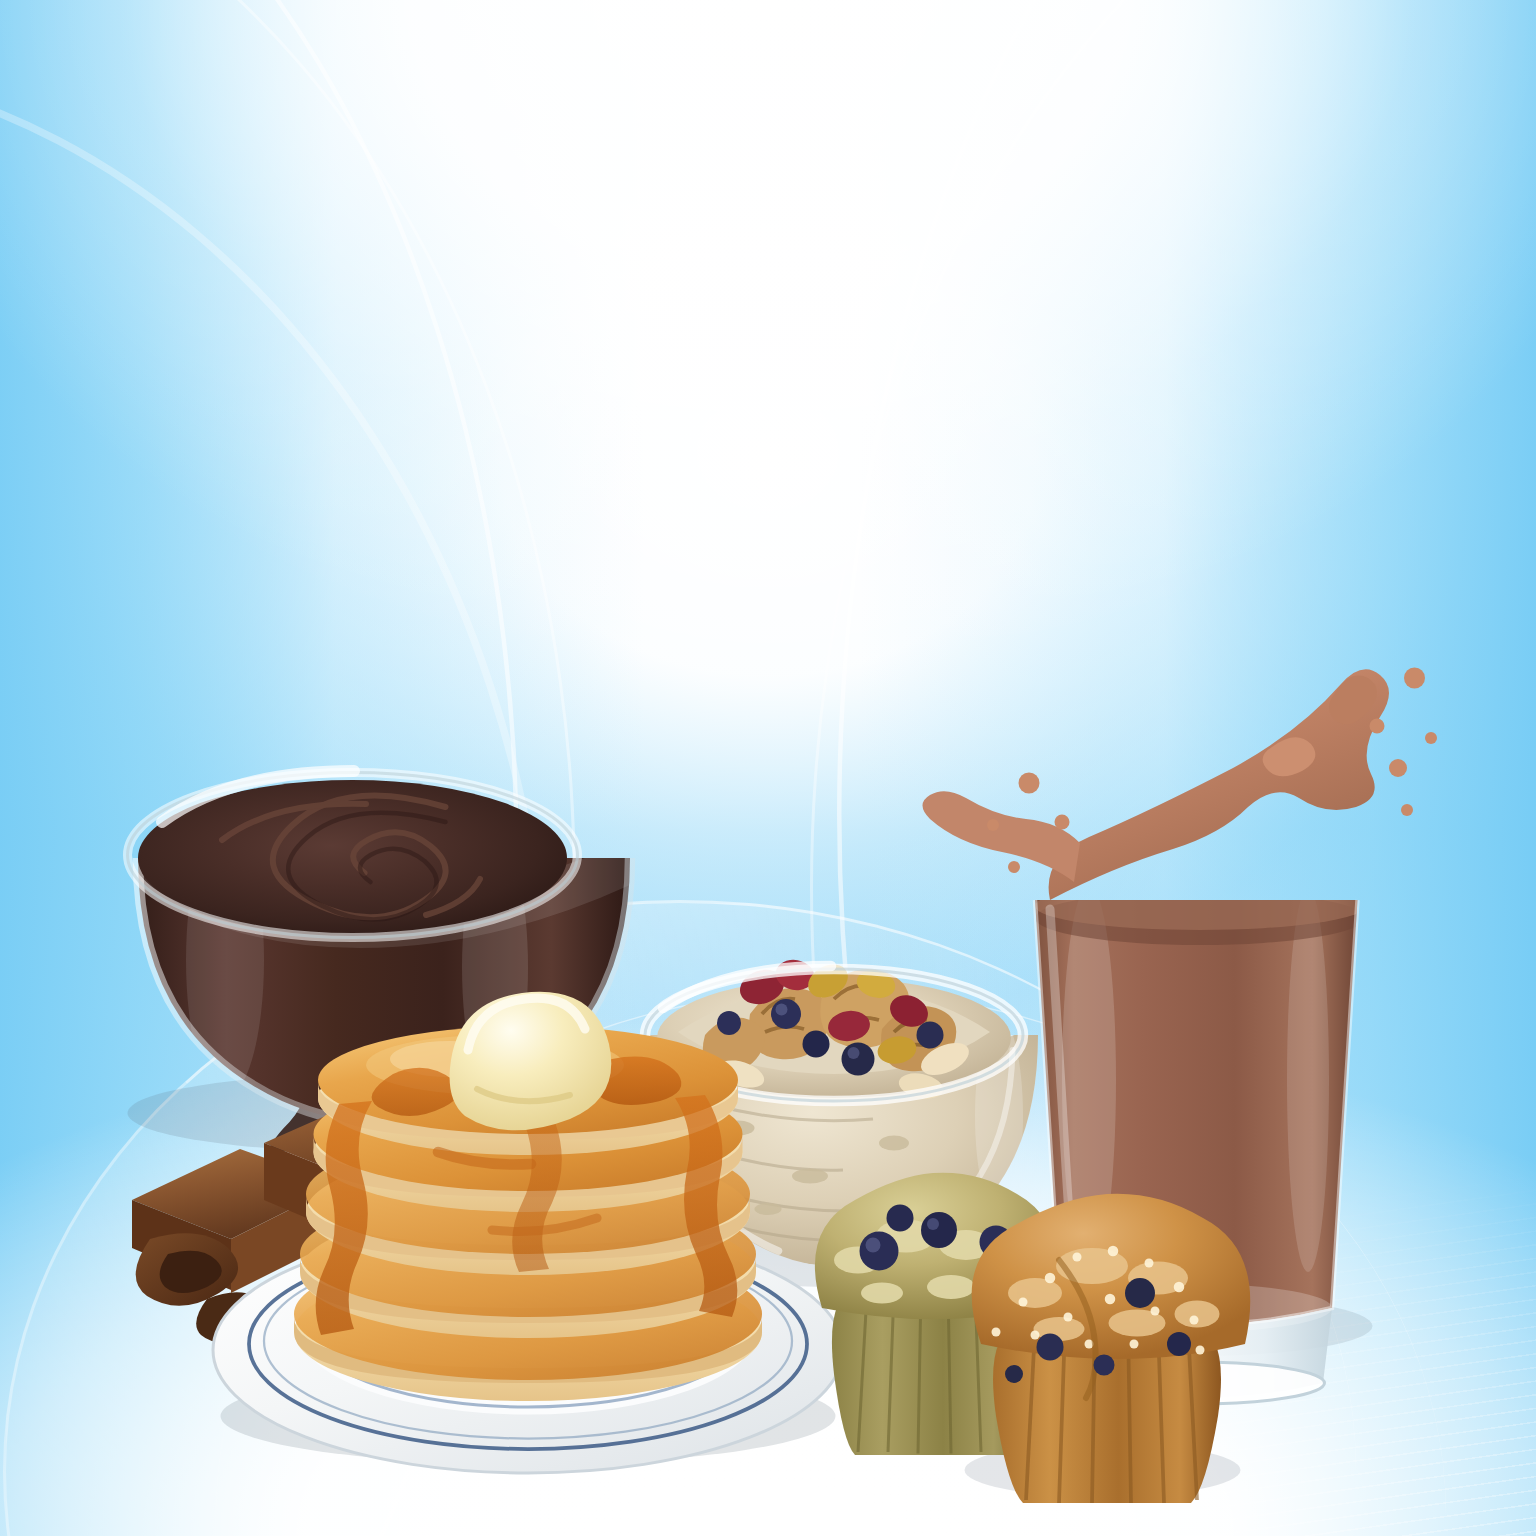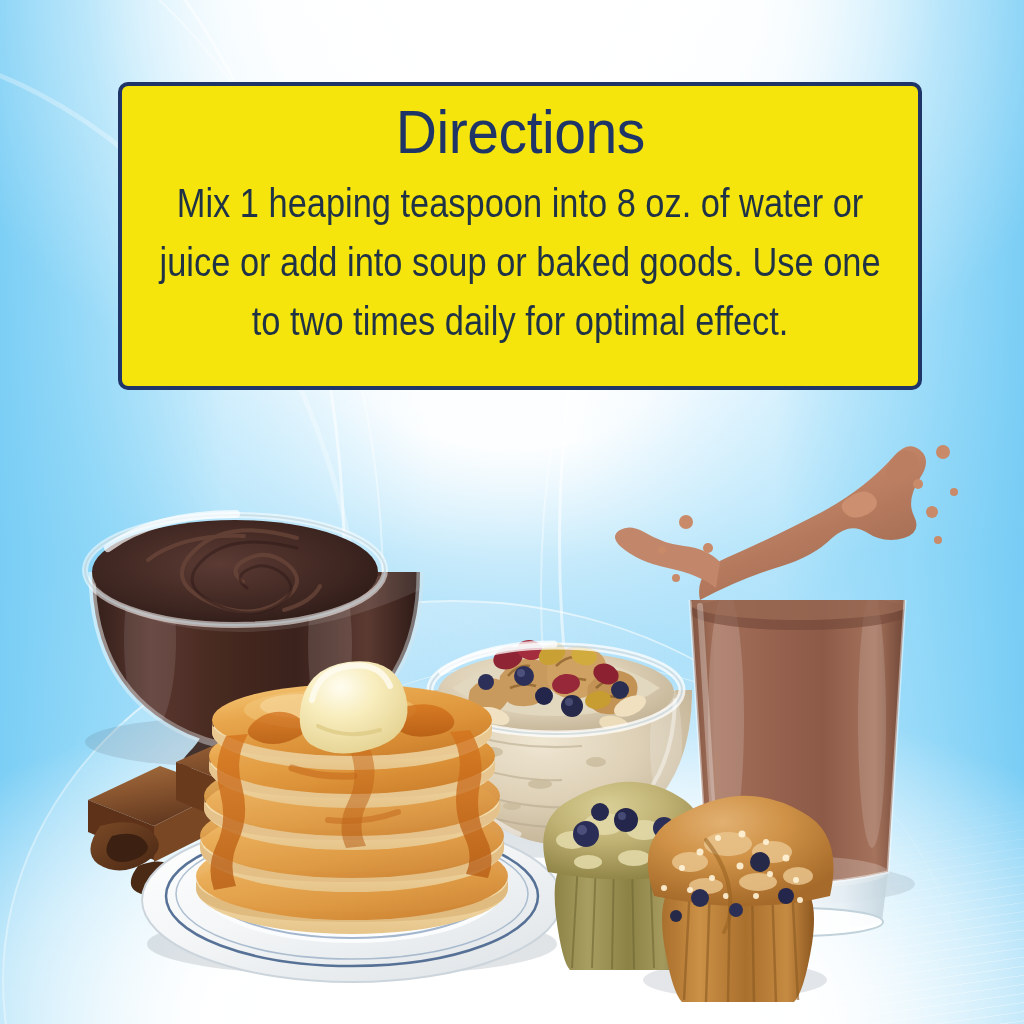--- a/index.html
+++ b/index.html
@@ -542,18 +542,14 @@
       <g>
         <circle cx="760" cy="862" r="10" fill="#262948"></circle>
         <circle cx="700" cy="898" r="9" fill="#2a2d52"></circle>
         <circle cx="786" cy="896" r="8" fill="#24274b"></circle>
         <circle cx="736" cy="910" r="7" fill="#2b2e55"></circle>
         <circle cx="676" cy="916" r="6" fill="#262948"></circle>
       </g>
     </g>
   </svg>
 
-  <div class="panel">
-    <div class="panel-title">Directions</div>
-    <div class="panel-body">Mix 1 heaping teaspoon into 8 oz. of water or juice or add into soup or baked goods. Use one to two times daily for optimal effect.</div>
-  </div>
 
 </div>
 
 </body></html>

